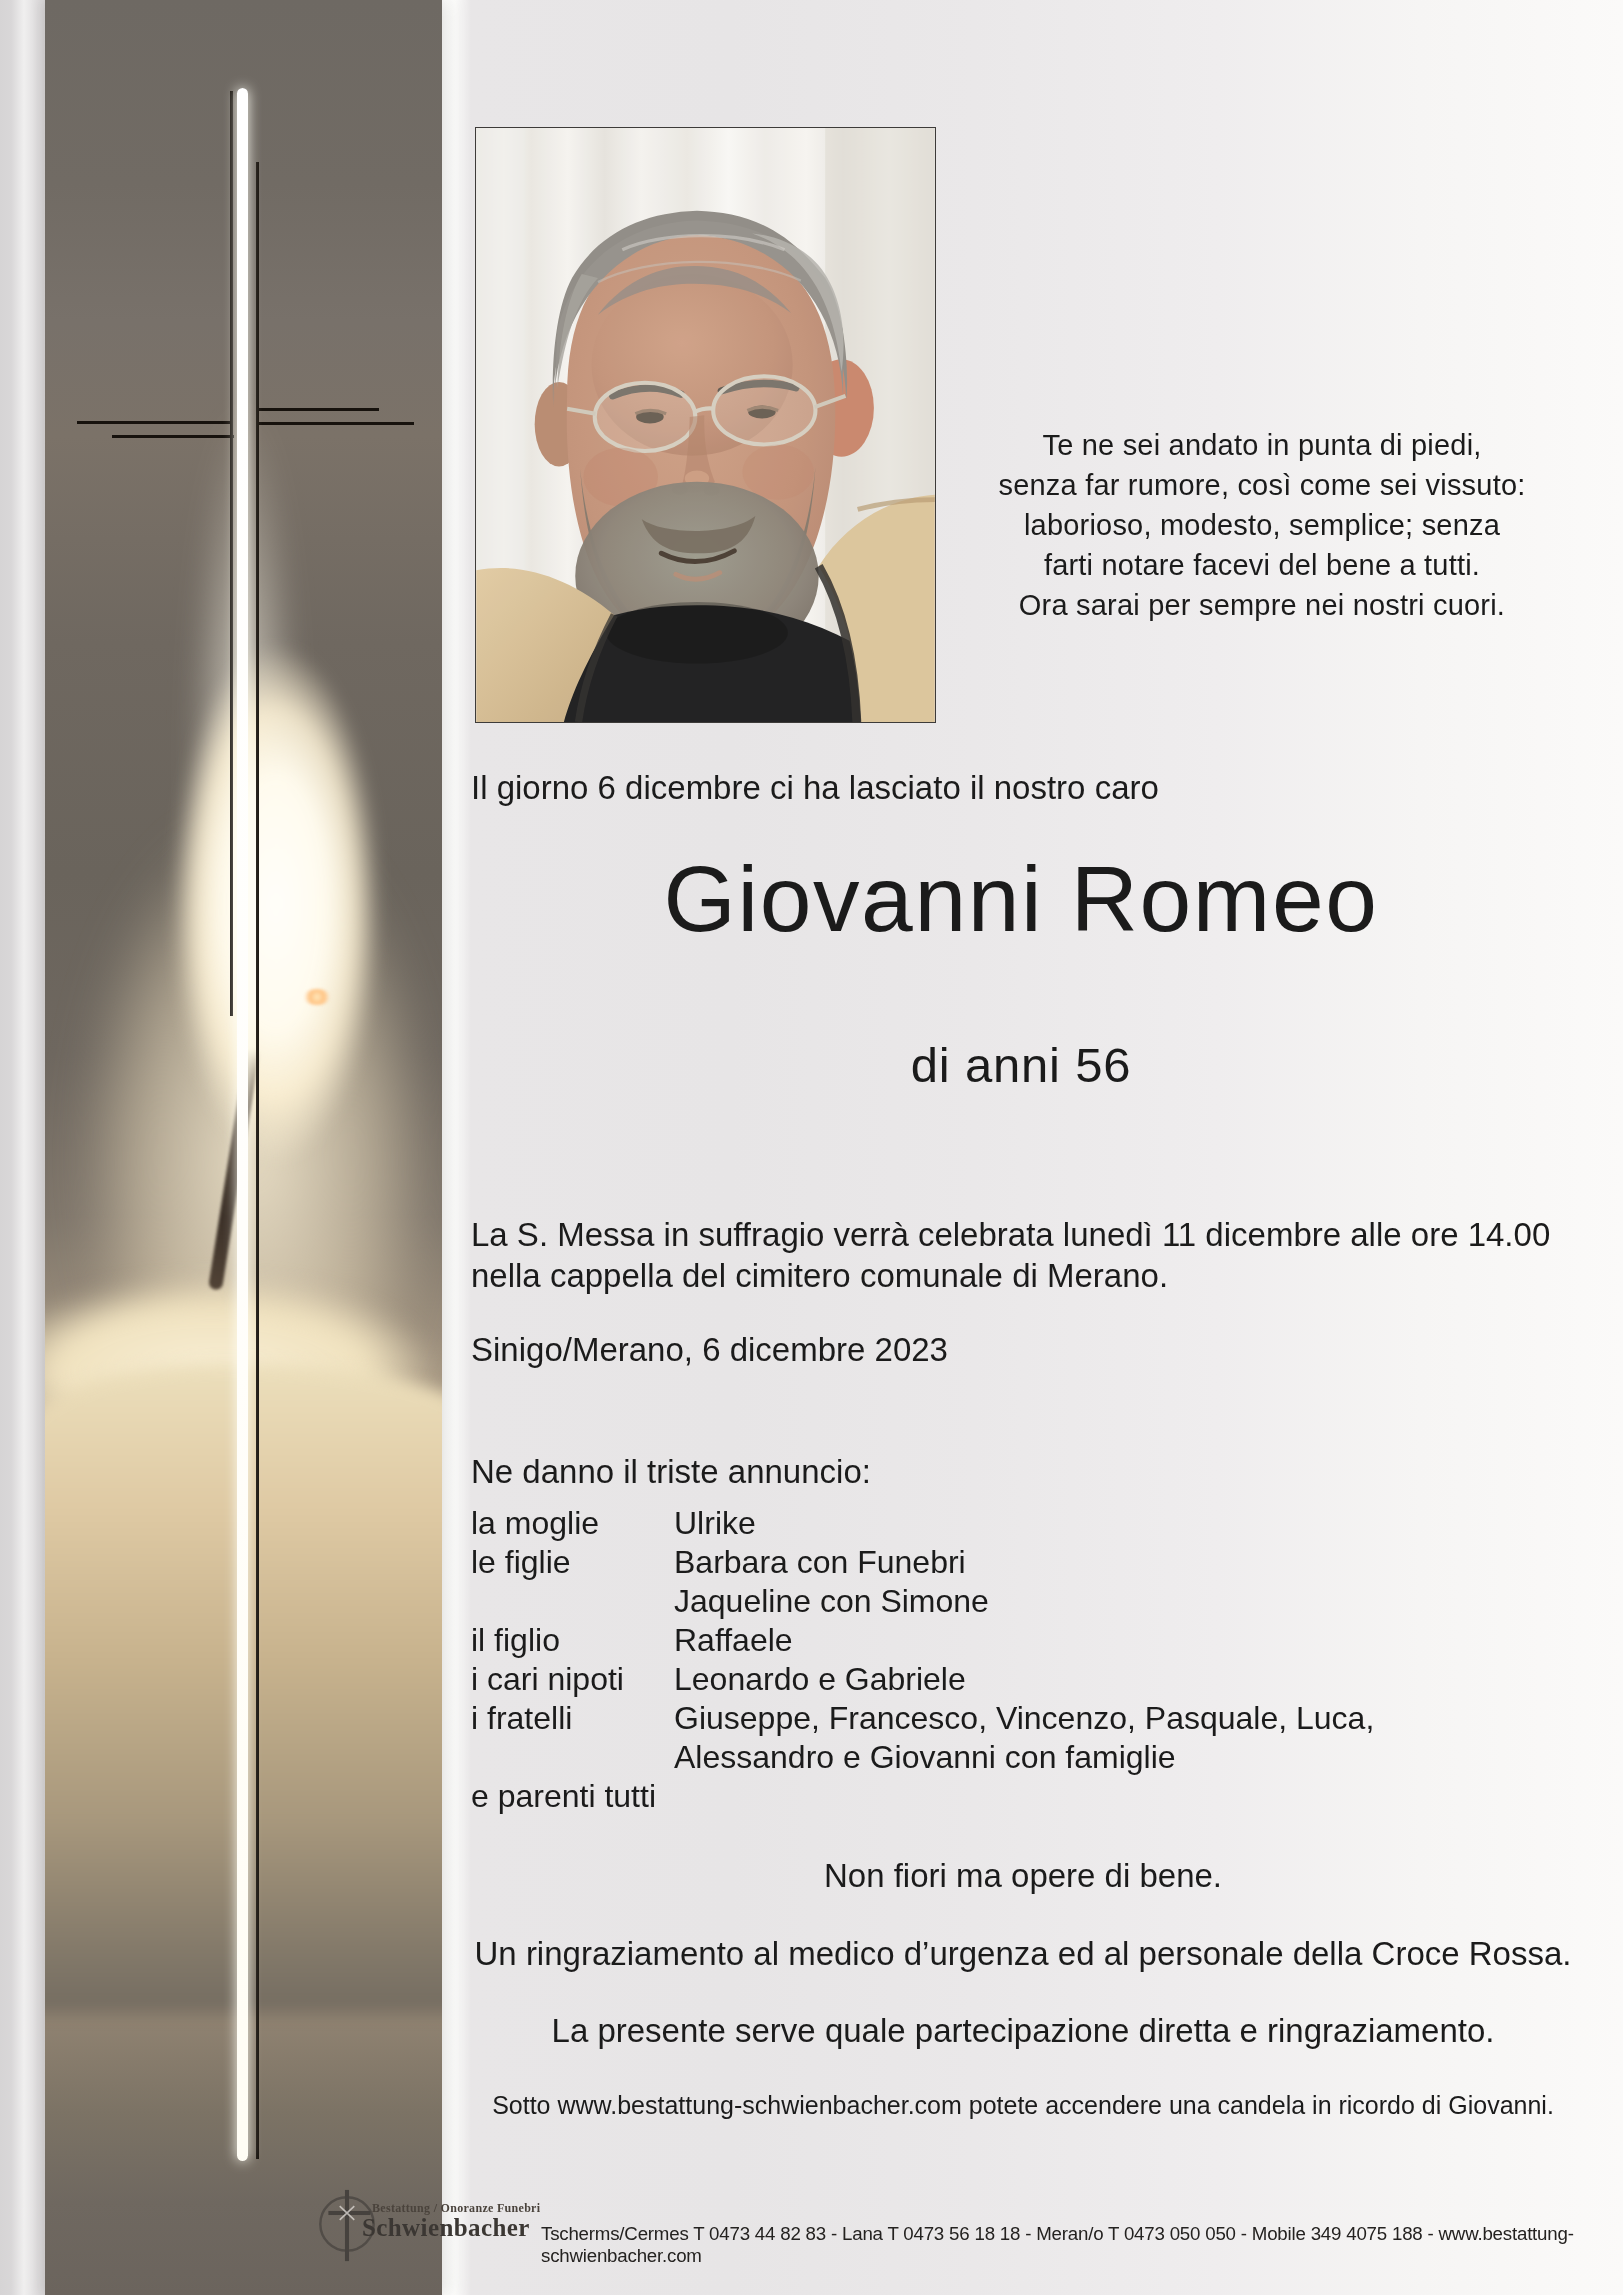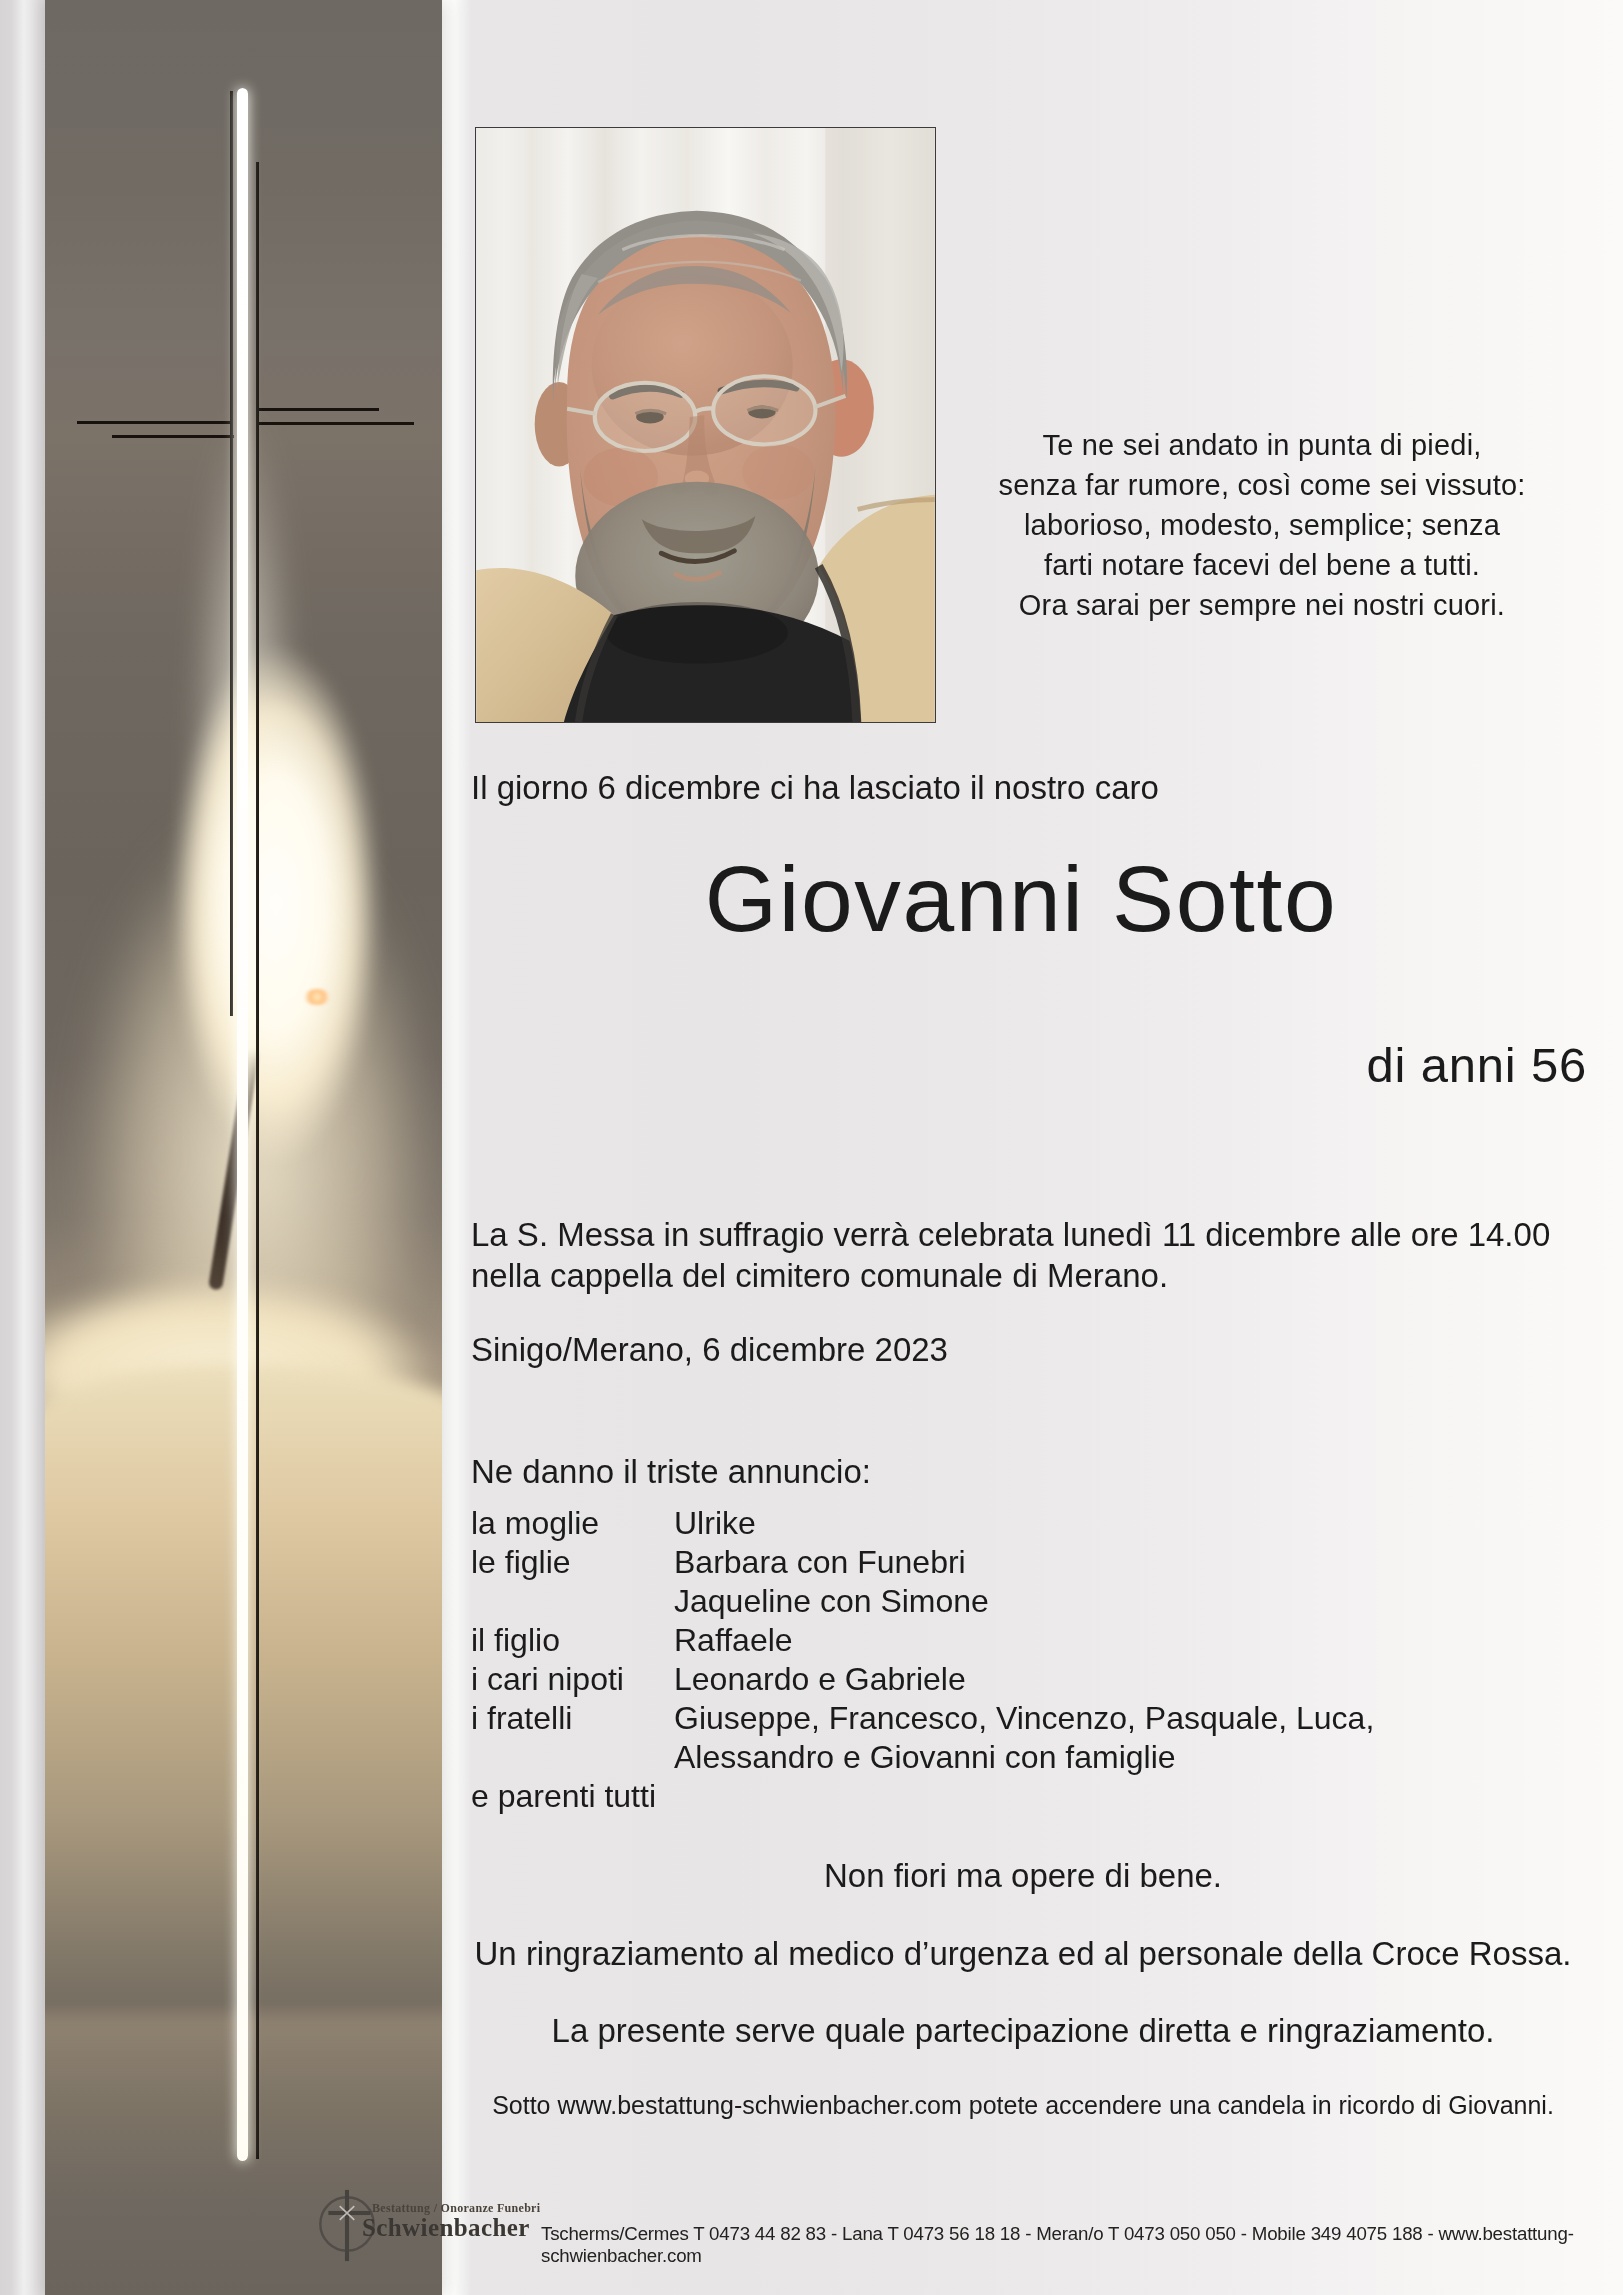--- a/index.html
+++ b/index.html
@@ -49,21 +49,21 @@
   .arm-right-short{left:213px;top:408px;width:121px;height:2.8px;}
   .arm-right-long{left:213px;top:422px;width:156px;height:2.8px;}
   
   .photo{position:absolute;left:475px;top:127px;width:459px;height:594px;border:1.6px solid #3d3b39;box-sizing:content-box;background:#f2f0ec;}
   .photo svg{display:block;}
   
   .txt{position:absolute;white-space:pre-line;}
   .poem{left:978px;top:425px;width:568px;font-size:29px;line-height:40px;text-align:center;letter-spacing:0.2px;}
   .intro{left:471px;top:769px;font-size:33px;}
   .name{left:455px;top:851px;width:1132px;text-align:center;font-size:93px;font-weight:300;letter-spacing:1.6px;line-height:1.05;}
-  .age{left:455px;top:1037px;width:1132px;text-align:right;font-size:49px;font-weight:300;letter-spacing:0.8px;}
+  .age{left:455px;top:1037px;width:1132px;text-align:center;font-size:49px;font-weight:300;letter-spacing:0.8px;}
   .mass{left:471px;top:1214px;width:1136px;font-size:33px;line-height:41px;}
   .dateline{left:471px;top:1331px;font-size:33px;}
   .heading{left:471px;top:1453px;font-size:33px;}
   .relatives{position:absolute;left:471px;top:1504px;width:1120px;font-size:32px;}
   .relative-row{display:grid;grid-template-columns:203px 1fr;height:39px;line-height:39px;}
   .center-line{left:455px;width:1136px;text-align:center;}
   .noflowers{top:1857px;font-size:33px;}
   .thanks{top:1935px;font-size:33px;}
   .participation{top:2012px;font-size:33px;}
   .candlenote{top:2091px;font-size:25px;}
@@ -195,21 +195,21 @@
     <rect width="565" height="732" fill="#f0e4d2" opacity=".05"></rect>
   </svg>
 </div>
 
 <div class="txt poem">Te ne sei andato in punta di piedi,
 senza far rumore, così come sei vissuto:
 laborioso, modesto, semplice; senza
 farti notare facevi del bene a tutti.
 Ora sarai per sempre nei nostri cuori.</div>
 <div class="txt intro">Il giorno 6 dicembre ci ha lasciato il nostro caro</div>
-<div class="txt name">Giovanni Sotto</div>
+<div class="txt name">Giovanni Romeo</div>
 <div class="txt age">di anni 56</div>
 <div class="txt mass">La S. Messa in suffragio verrà celebrata lunedì 11 dicembre alle ore 14.00
 nella cappella del cimitero comunale di Merano.</div>
 <div class="txt dateline">Sinigo/Merano, 6 dicembre 2023</div>
 <div class="txt heading">Ne danno il triste annuncio:</div>
 
 <div class="relatives">
   <div class="relative-row">
     <span>la moglie</span>
     <span>Ulrike</span>

